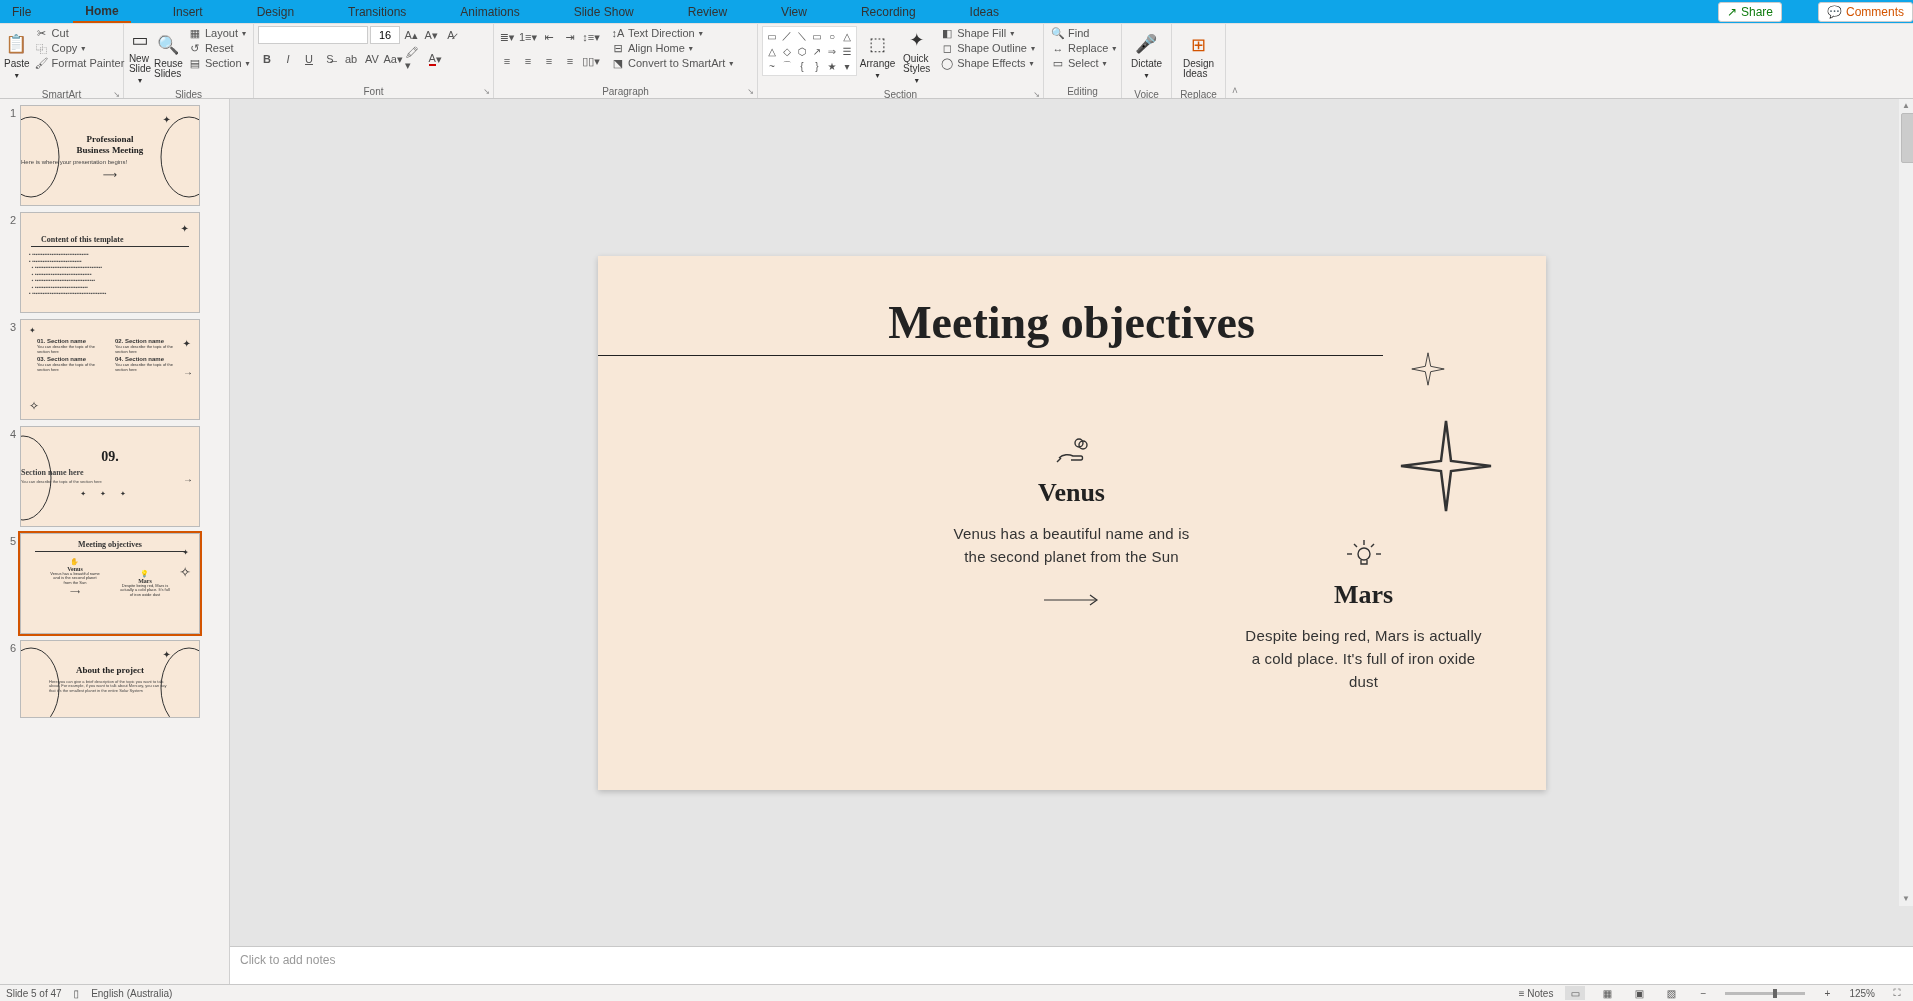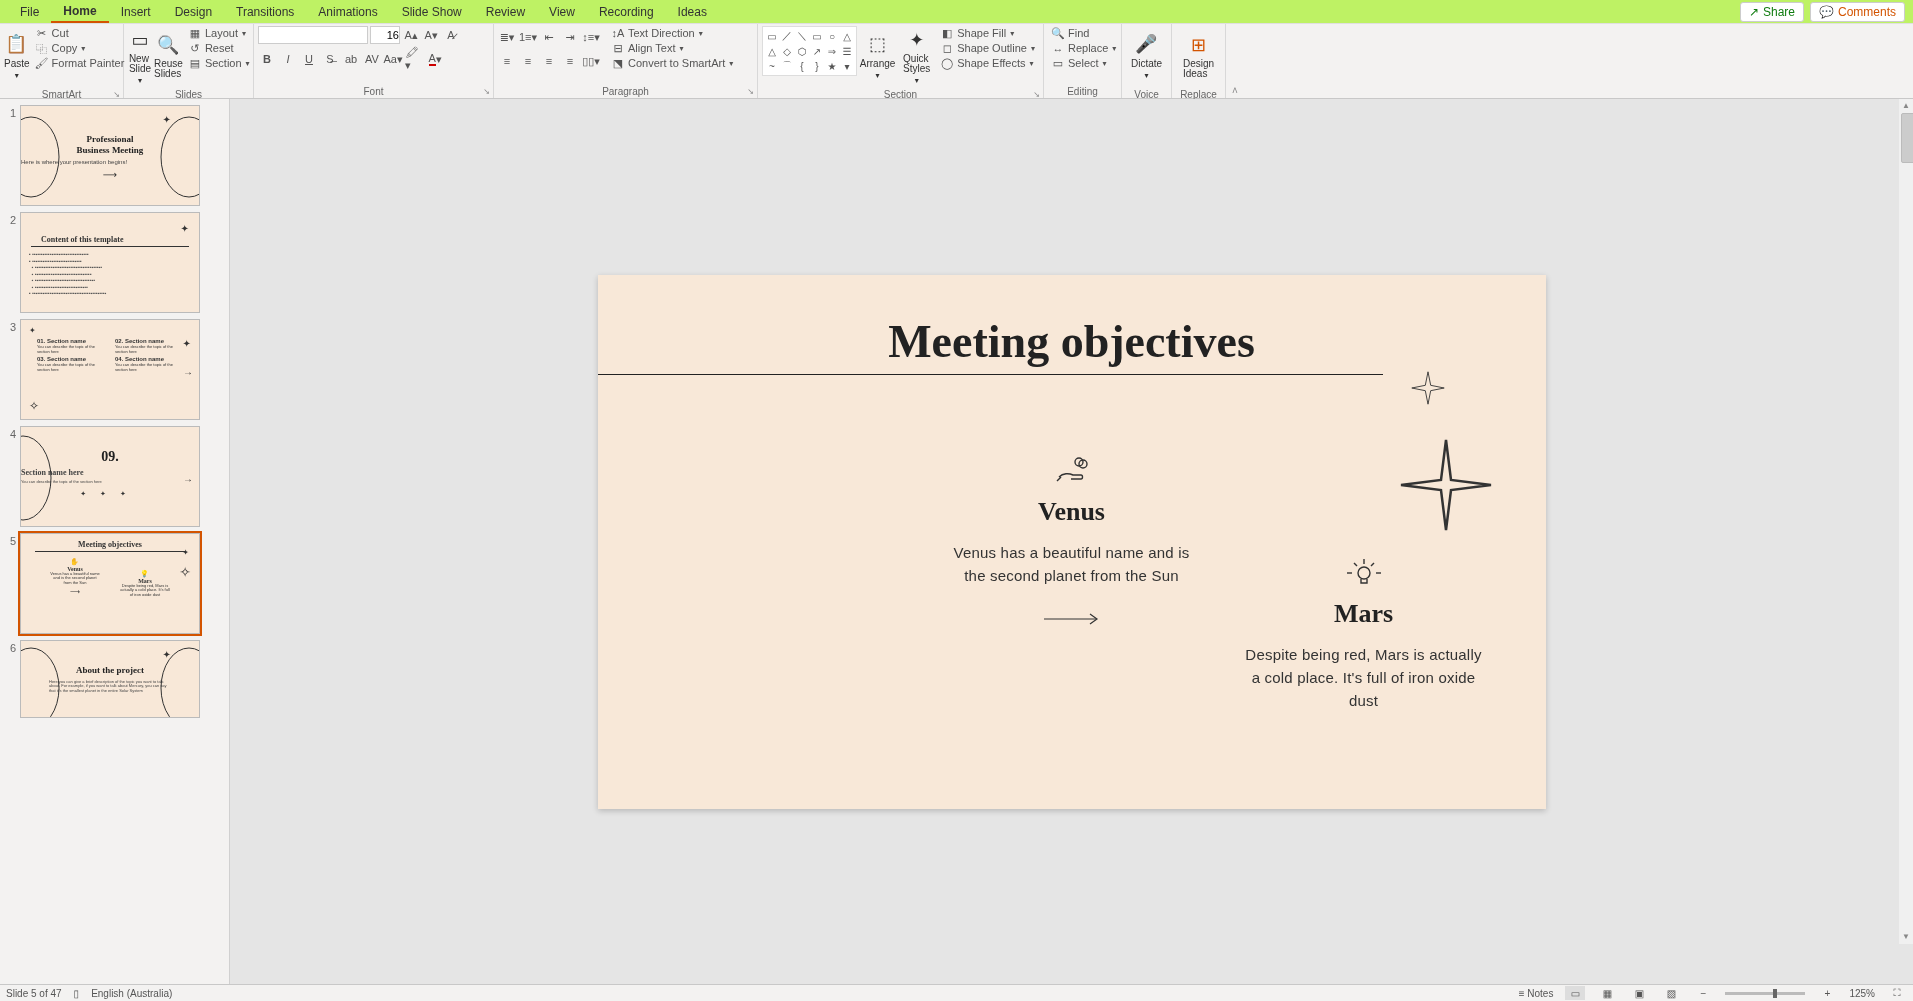--- a/index.html
+++ b/index.html
@@ -1,40 +1,40 @@
 <!DOCTYPE html>
 <html><head>
 <meta charset="utf-8">
 <style>
 * { margin: 0; padding: 0; box-sizing: border-box; font-family: "Segoe UI", Arial, sans-serif; }
 html, body { width: 100%; height: 100%; background: #e5e5e5; overflow: hidden; font-size: 12px; color: #333; }
 
 
-.menu-bar { height: 24px; background: #bef264; display: flex; align-items: center; padding: 0 8px; border-bottom: 1px solid #e0e0e0; }
+.menu-bar { height: 24px; background: #0ea5e9; display: flex; align-items: center; padding: 0 0; border-bottom: 1px solid #e0e0e0; gap: 30px; }
 .menu-bar .tab { padding: 3px 12px; cursor: pointer; font-size: 12px; }
 .menu-bar .tab.active { border-bottom: 2px solid #d35400; font-weight: 600; }
 .menu-bar .spacer { flex: 1; }
 .menu-bar .share, .menu-bar .comments { display: flex; align-items: center; gap: 4px; padding: 2px 8px; border: 1px solid #ccc; border-radius: 3px; margin-left: 6px; font-size: 12px; background: #fff; }
 .menu-bar .share { color: #107c10; }
 .menu-bar .comments { color: #d35400; }
 
 
 .ribbon { height: 75px; background: #f3f2f1; display: flex; border-bottom: 1px solid #c8c8c8; }
 .ribbon-group { border-right: 1px solid #d8d8d8; display: flex; flex-direction: column; }
 .ribbon-group .controls { flex: 1; display: flex; align-items: flex-start; padding: 2px 4px; gap: 2px; }
 .ribbon-group .label { text-align: center; font-size: 10px; color: #666; padding: 1px 0; position: relative; }
 .group-launcher { position: absolute; right: 3px; bottom: 2px; font-size: 8px; color: #888; }
 .big-btn { display: flex; flex-direction: column; align-items: center; justify-content: center; width: 44px; height: 60px; cursor: pointer; font-size: 10px; gap: 2px; }
 .big-btn .ico { width: 24px; height: 24px; display: flex; align-items: center; justify-content: center; font-size: 18px; }
 .small-row { display: flex; flex-direction: column; gap: 1px; }
 .small-btn { display: flex; align-items: center; gap: 4px; padding: 1px 4px; font-size: 11px; cursor: pointer; color: #555; white-space: nowrap; }
 .small-btn .chk { width: 12px; height: 12px; display: inline-flex; align-items: center; justify-content: center; }
 .font-box { display: flex; gap: 2px; align-items: center; }
 .font-name { width: 110px; height: 18px; border: 1px solid #ccc; background: #fff; font-size: 11px; padding: 0 4px; }
-.font-size { width: 30px; height: 18px; border: 1px solid #ccc; background: #fff; font-size: 11px; text-align: right; }
+.font-size { width: 30px; height: 18px; border: 1px solid #ccc; background: #fff; font-size: 11px; text-align: center; }
 .icon-row { display: flex; gap: 3px; align-items: center; margin-top: 2px; }
 .icon-btn { width: 18px; height: 18px; display: inline-flex; align-items: center; justify-content: center; font-size: 11px; cursor: pointer; color: #555; }
 .shape-gallery { display: grid; grid-template-columns: repeat(6, 14px); grid-template-rows: repeat(3, 14px); gap: 1px; padding: 2px; border: 1px solid #ddd; background: #fff; }
 .shape-gallery div { width: 14px; height: 14px; display: flex; align-items: center; justify-content: center; font-size: 10px; color: #555; }
 .ribbon-collapse { width: 18px; display: flex; align-items: flex-end; justify-content: center; font-size: 10px; color: #888; padding-bottom: 2px; }
 
 
 .body-area { position: absolute; top: 99px; bottom: 17px; left: 0; right: 0; display: flex; }
 
 
@@ -208,21 +208,21 @@
         </div>
       </div>
       <div class="small-row" style="margin-left:6px">
         <div class="small-btn">
             <span class="chk">↕A</span>
             <span>Text Direction</span>
             <span style="font-size:8px">▾</span>
           </div>
         <div class="small-btn">
             <span class="chk">⊟</span>
-            <span>Align Text</span>
+            <span>Align Home</span>
             <span style="font-size:8px">▾</span>
           </div>
         <div class="small-btn">
             <span class="chk">⬔</span>
             <span>Convert to SmartArt</span>
             <span style="font-size:8px">▾</span>
           </div>
       </div>
     </div>
     <div class="label"><span>Paragraph</span><span class="group-launcher">↘</span></div>
@@ -478,20 +478,21 @@
 
       <div class="vscroll">
         <div class="arrow">▲</div>
         <div class="track">
             <div class="thumb"></div>
           </div>
         <div class="arrow" style="position:absolute;bottom:0;width:100%">▼</div>
       </div>
     </div>
 
+    <div class="notes-pane">Click to add notes</div>
   </div>
 </div>
 
 <div class="status-bar">
   <span>Slide 5 of 47</span>
   <span>▯</span>
   <span>English (Australia)</span>
   <div class="spacer"></div>
   <span>≡ <span>Notes</span></span>
   <span class="vbtn active">▭</span>

